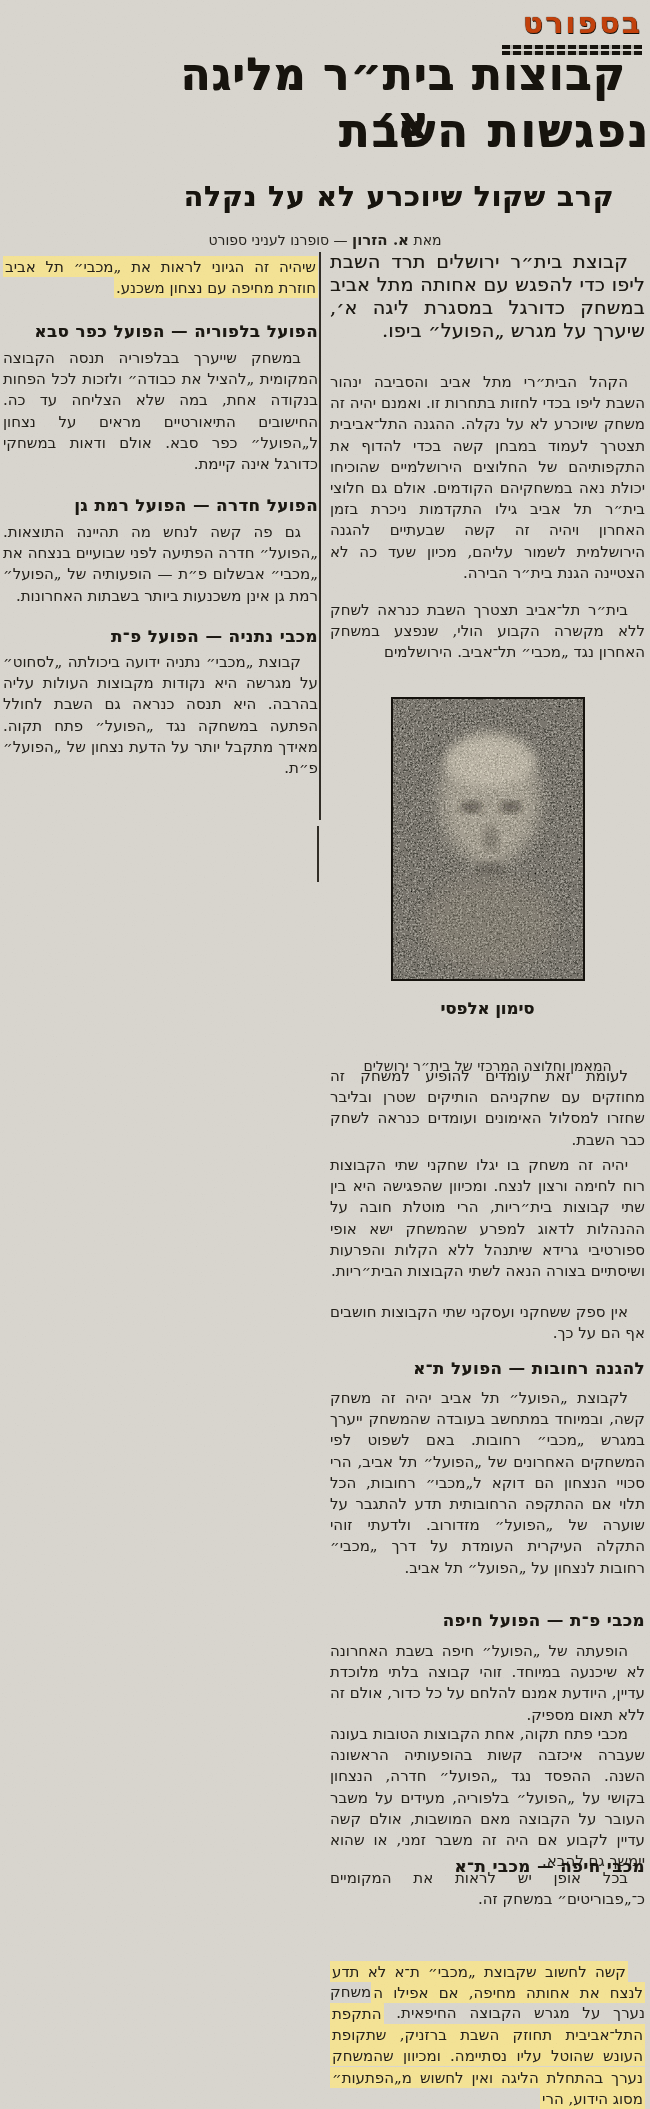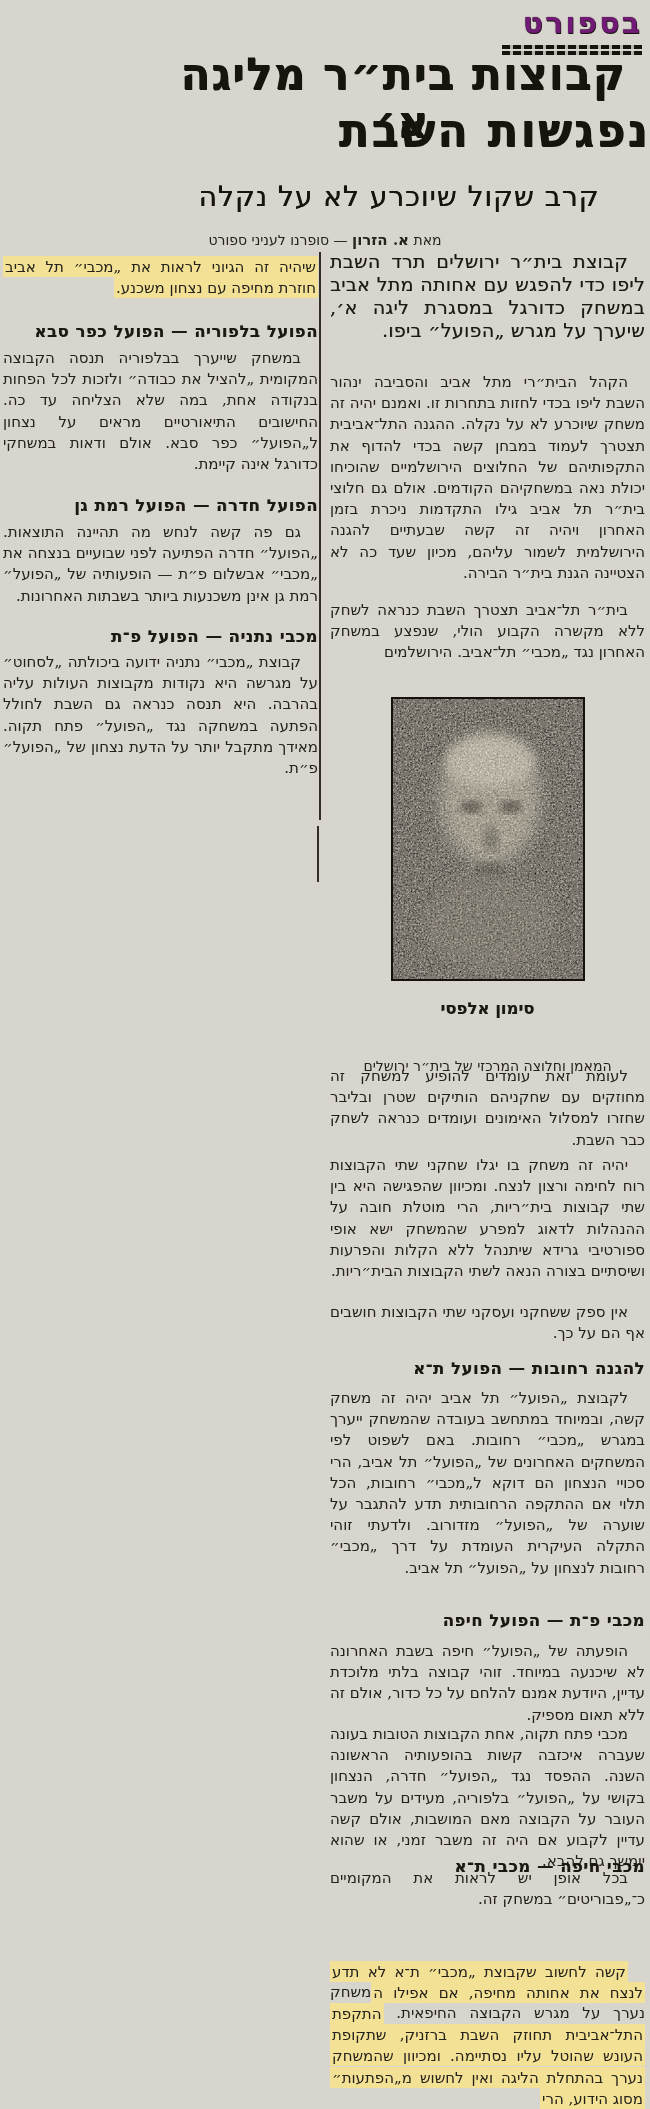--- a/index.html
+++ b/index.html
@@ -12,31 +12,31 @@
     position:relative;
     width:650px;height:2109px;
     margin:0 auto;
     background:var(--paper,#d8d5ce);
     overflow:hidden;
     color:var(--ink,#201d18);
   }
   .noise{position:absolute;inset:0;z-index:5;pointer-events:none;opacity:.5;mix-blend-mode:multiply;}
   .abs{position:absolute;}
   
-  .logo{top:5px;right:8px;font-size:30px;font-weight:bold;letter-spacing:2px;color:#701a75;
+  .logo{top:5px;right:8px;font-size:30px;font-weight:bold;letter-spacing:2px;color:#c2410c;
         text-shadow:0 0 1px #14110c, .5px .5px 0 #14110c;}
   .logo-rule{top:45px;right:8px;width:140px;}
   .logo-rule .bar{height:3.5px;margin-bottom:2.6px;
         background:repeating-linear-gradient(90deg,#16130e 0 8px,rgba(0,0,0,.15) 8px 11px);}
   .headline1{top:50px;left:156px;right:0;text-align:center;font-size:44px;line-height:1.1;
         font-weight:800;color:#17140e;letter-spacing:1px;text-shadow:.6px .6px 0 #17140e;}
   .headline2{top:106px;left:148px;right:0;font-size:45px;line-height:1.1;
         font-weight:800;color:#17140e;letter-spacing:2px;text-shadow:.6px .6px 0 #17140e;}
   .subheadline{top:180px;left:148px;right:0;text-align:center;font-size:28px;
-        font-weight:400;color:#17140e;letter-spacing:1px;text-shadow:.4px .4px 0 #17140e;}
+        font-weight:700;color:#17140e;letter-spacing:1px;text-shadow:.4px .4px 0 #17140e;}
   .byline{top:231px;left:150px;width:350px;text-align:center;font-size:14px;color:#26231d;}
   .byline b{font-size:15px;}
   
   .col{width:315px;text-align:justify;font-size:15px;line-height:21.2px;color:#24211b;}
   .rc{left:330px;} .lc{left:3px;}
   .indent{text-indent:17px;}
   .lead{font-weight:400;font-size:19px;line-height:23px;color:#1b1812;text-indent:17px;
         letter-spacing:.3px;text-shadow:.3px .3px 0 rgba(20,17,12,.55);}
   .match-heading{font-weight:800;font-size:16.5px;color:#1b1812;letter-spacing:.5px;
         text-align:right;text-shadow:.3px .3px 0 rgba(20,17,12,.5);}

